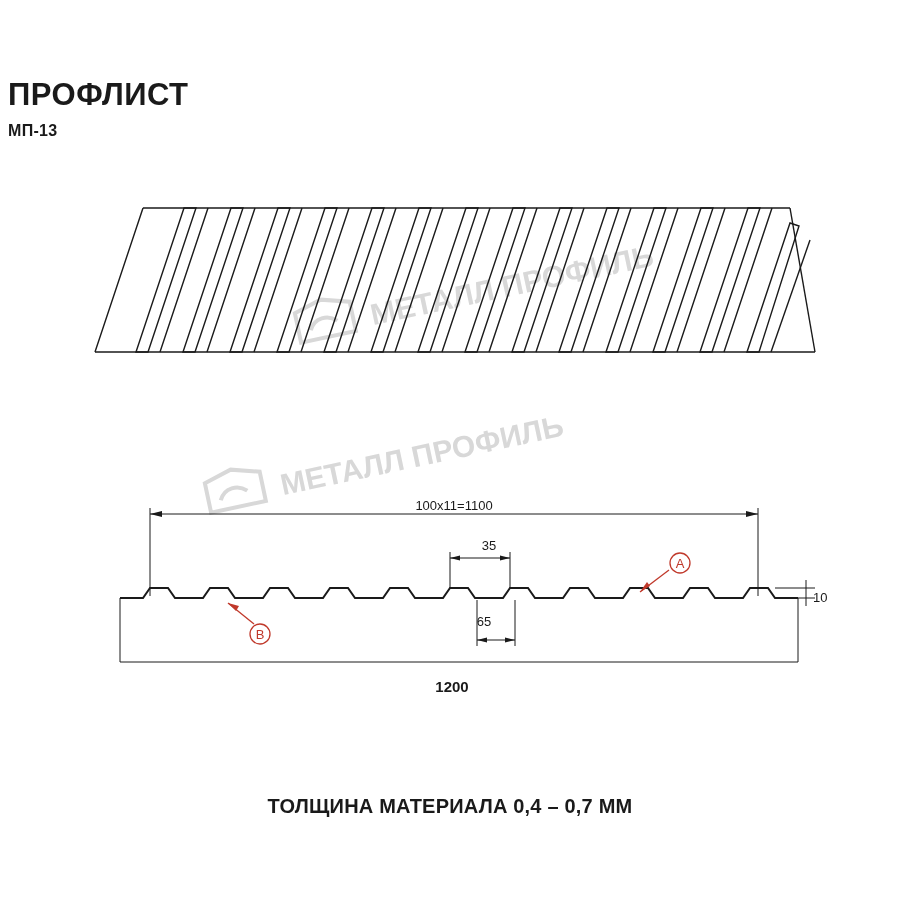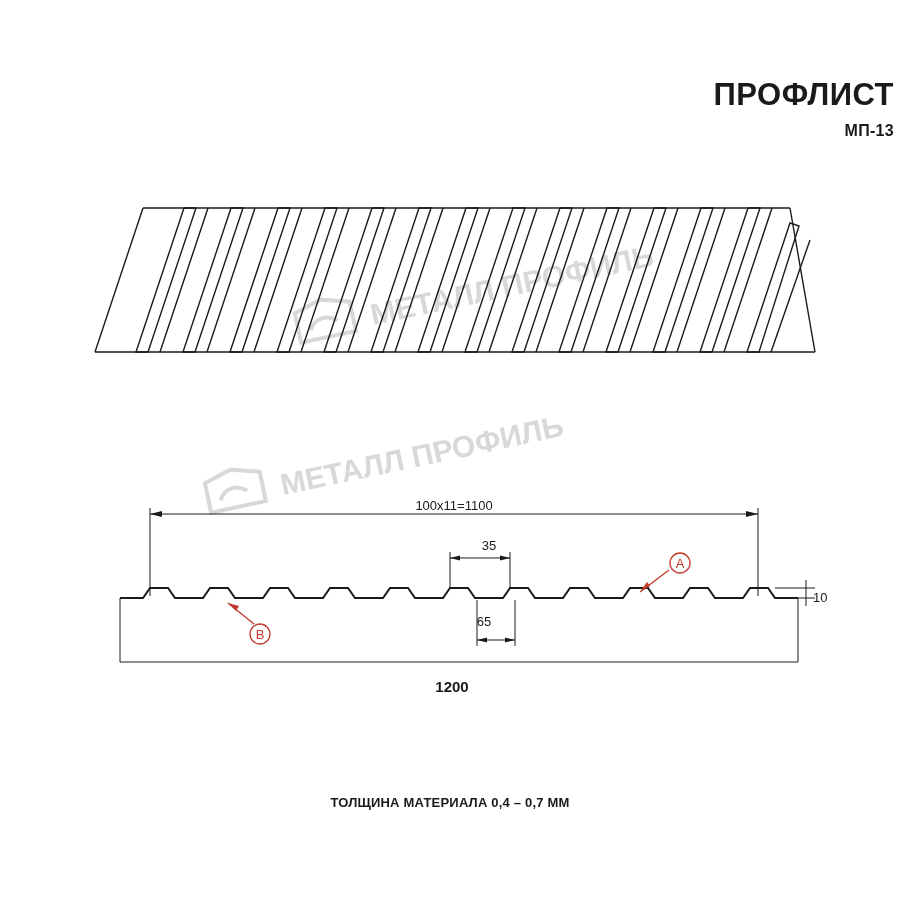--- a/index.html
+++ b/index.html
@@ -17,24 +17,24 @@
   }
   #page {
     position: absolute;
     left: 0;
     top: 0;
     width: 900px;
     height: 900px;
   }
   .title-block {
     position: absolute;
-    left: 2px;
+    left: 8px;
     top: 78px;
     width: 892px;
-    text-align: right;
+    text-align: left;
   }
   .title-main {
     font-size: 31px;
     font-weight: bold;
     letter-spacing: 0.5px;
     color: #1a1a1a;
     line-height: 34px;
   }
   .title-sub {
     margin-top: 10px;
@@ -42,21 +42,21 @@
     font-weight: bold;
     color: #1a1a1a;
     letter-spacing: 0.3px;
   }
   .footer-note {
     position: absolute;
     left: 0;
     top: 795px;
     width: 900px;
     text-align: center;
-    font-size: 13px;
+    font-size: 20px;
     font-weight: bold;
     letter-spacing: 0.2px;
     color: #1a1a1a;
   }
   svg.art {
     position: absolute;
     left: 0;
     top: 0;
     width: 900px;
     height: 900px;

